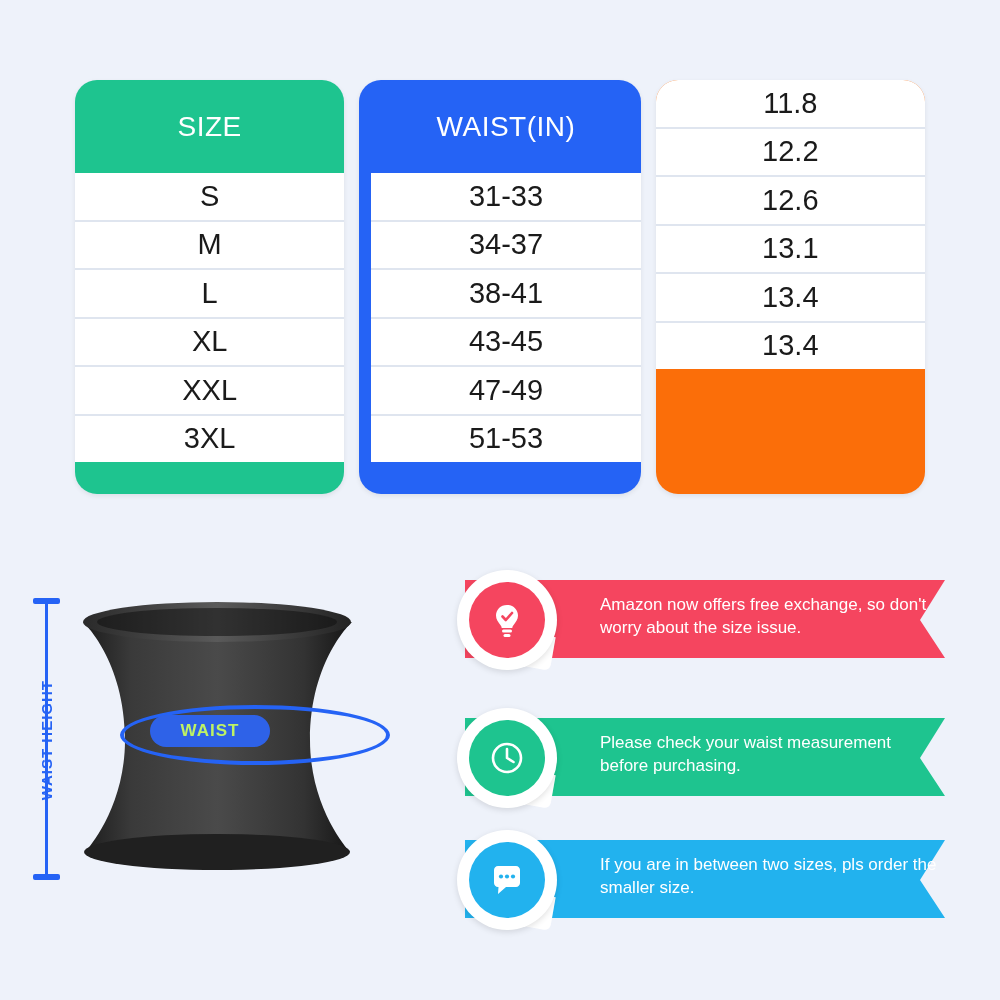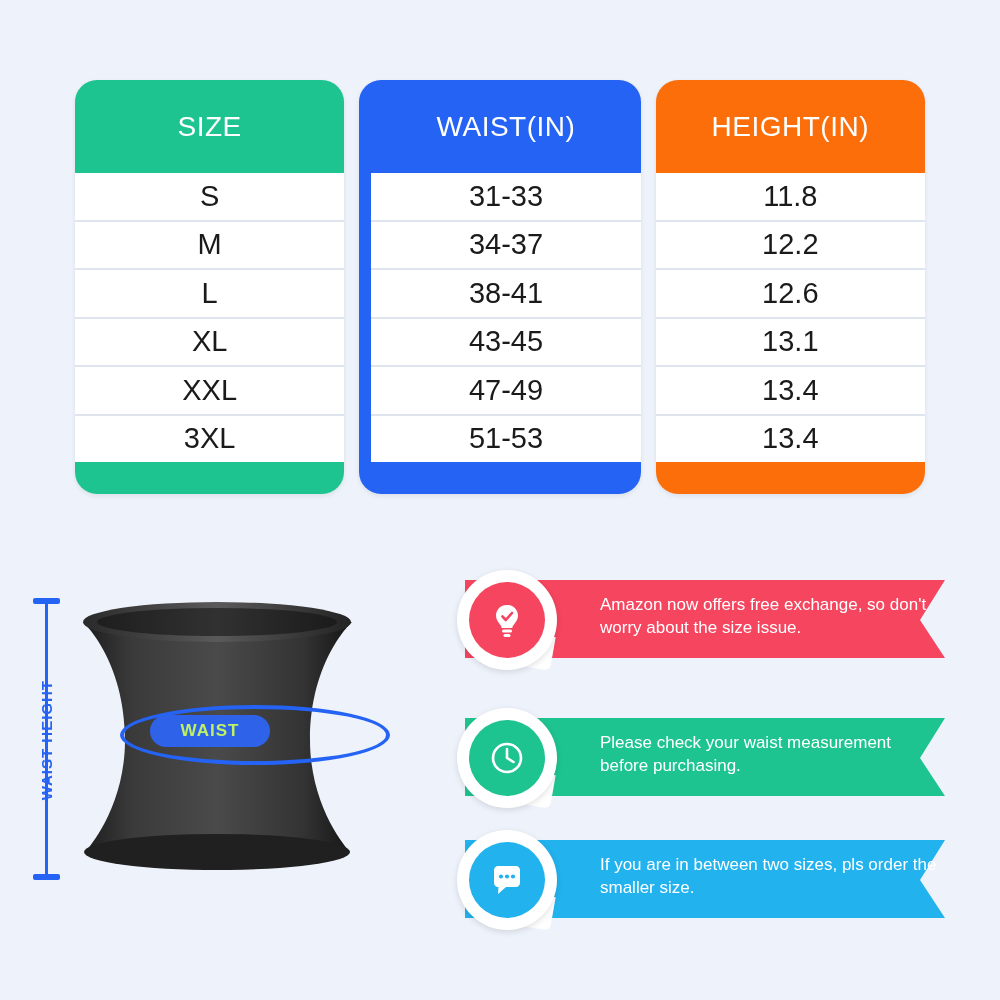--- a/index.html
+++ b/index.html
@@ -237,21 +237,20 @@
       <div class="cell">34-37</div>
       <div class="cell">38-41</div>
       <div class="cell">43-45</div>
       <div class="cell">47-49</div>
       <div class="cell">51-53</div>
     </div>
     <div class="col-footer"></div>
   </div>
 
   <div class="col orange">
-    <div class="col-header">HEIGHT(IN)</div>
     <div class="cells">
       <div class="cell">11.8</div>
       <div class="cell">12.2</div>
       <div class="cell">12.6</div>
       <div class="cell">13.1</div>
       <div class="cell">13.4</div>
       <div class="cell">13.4</div>
     </div>
     <div class="col-footer"></div>
   </div>

